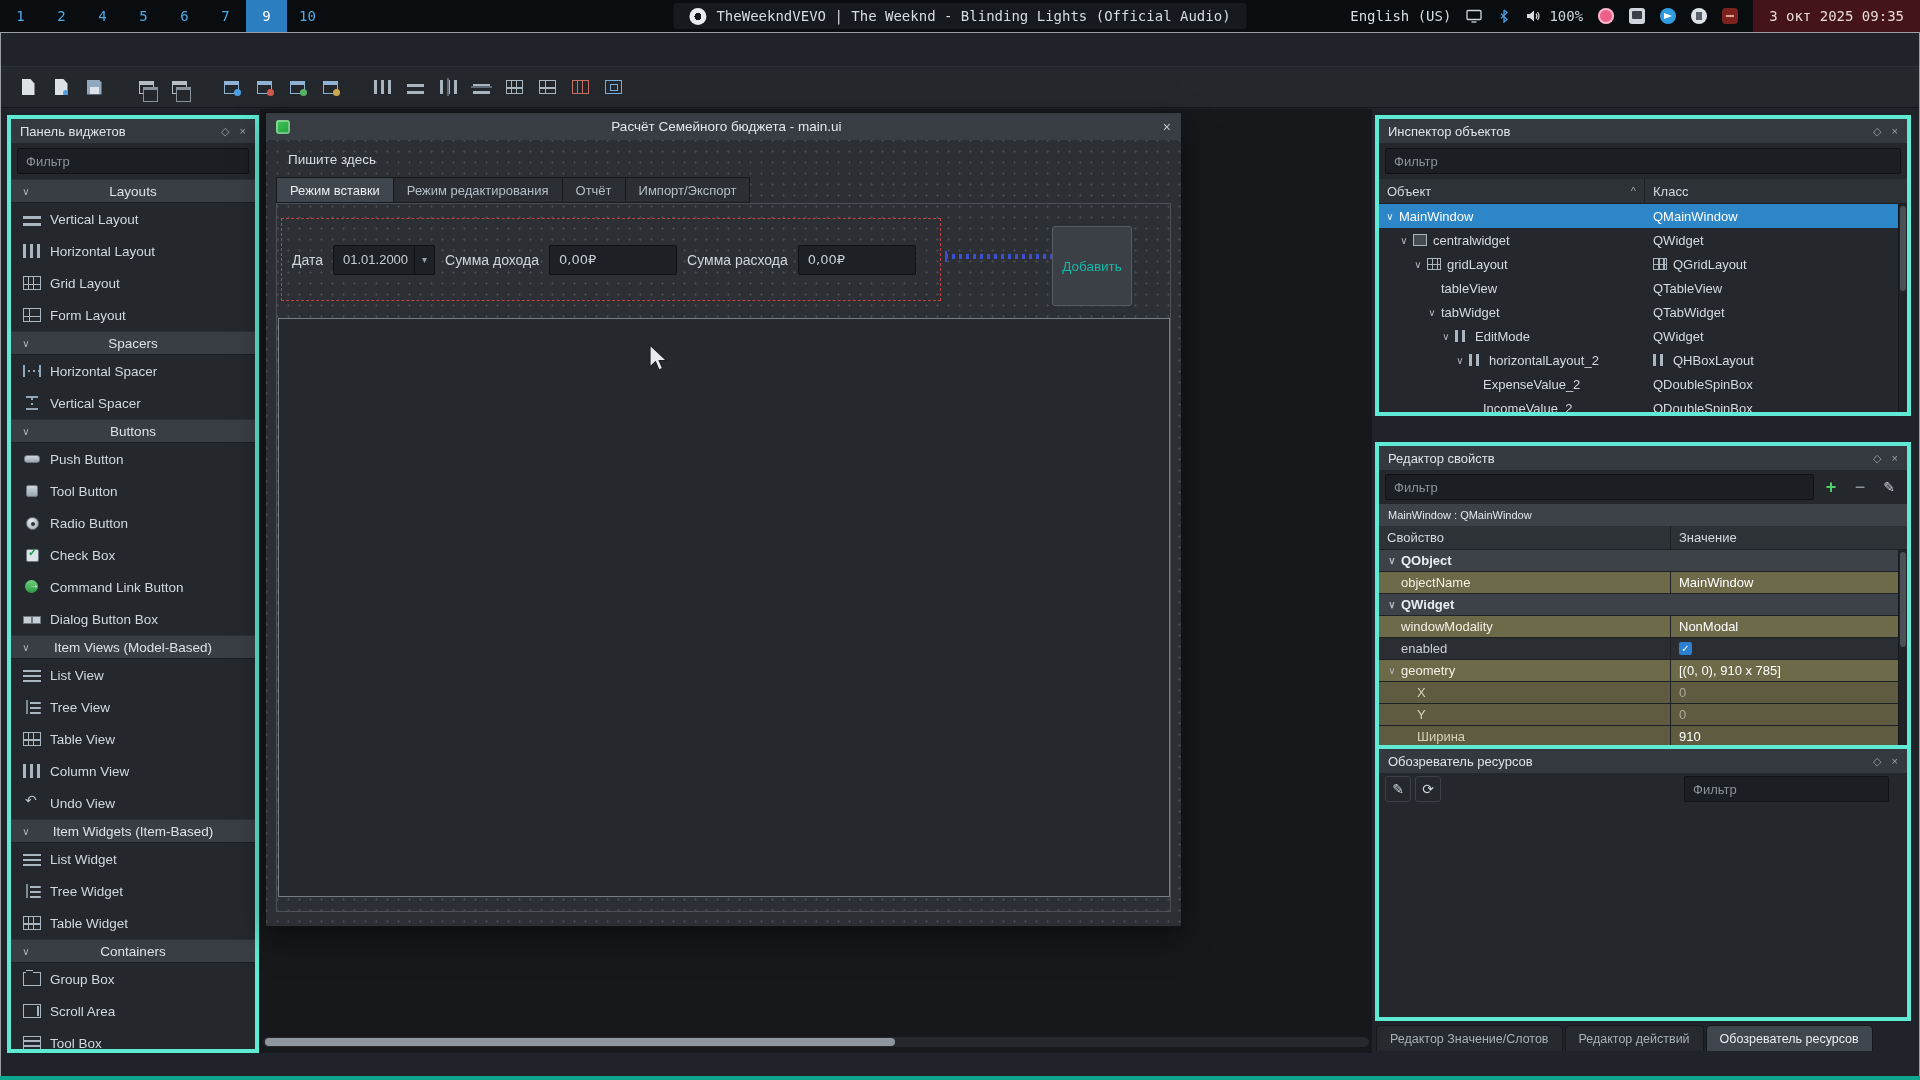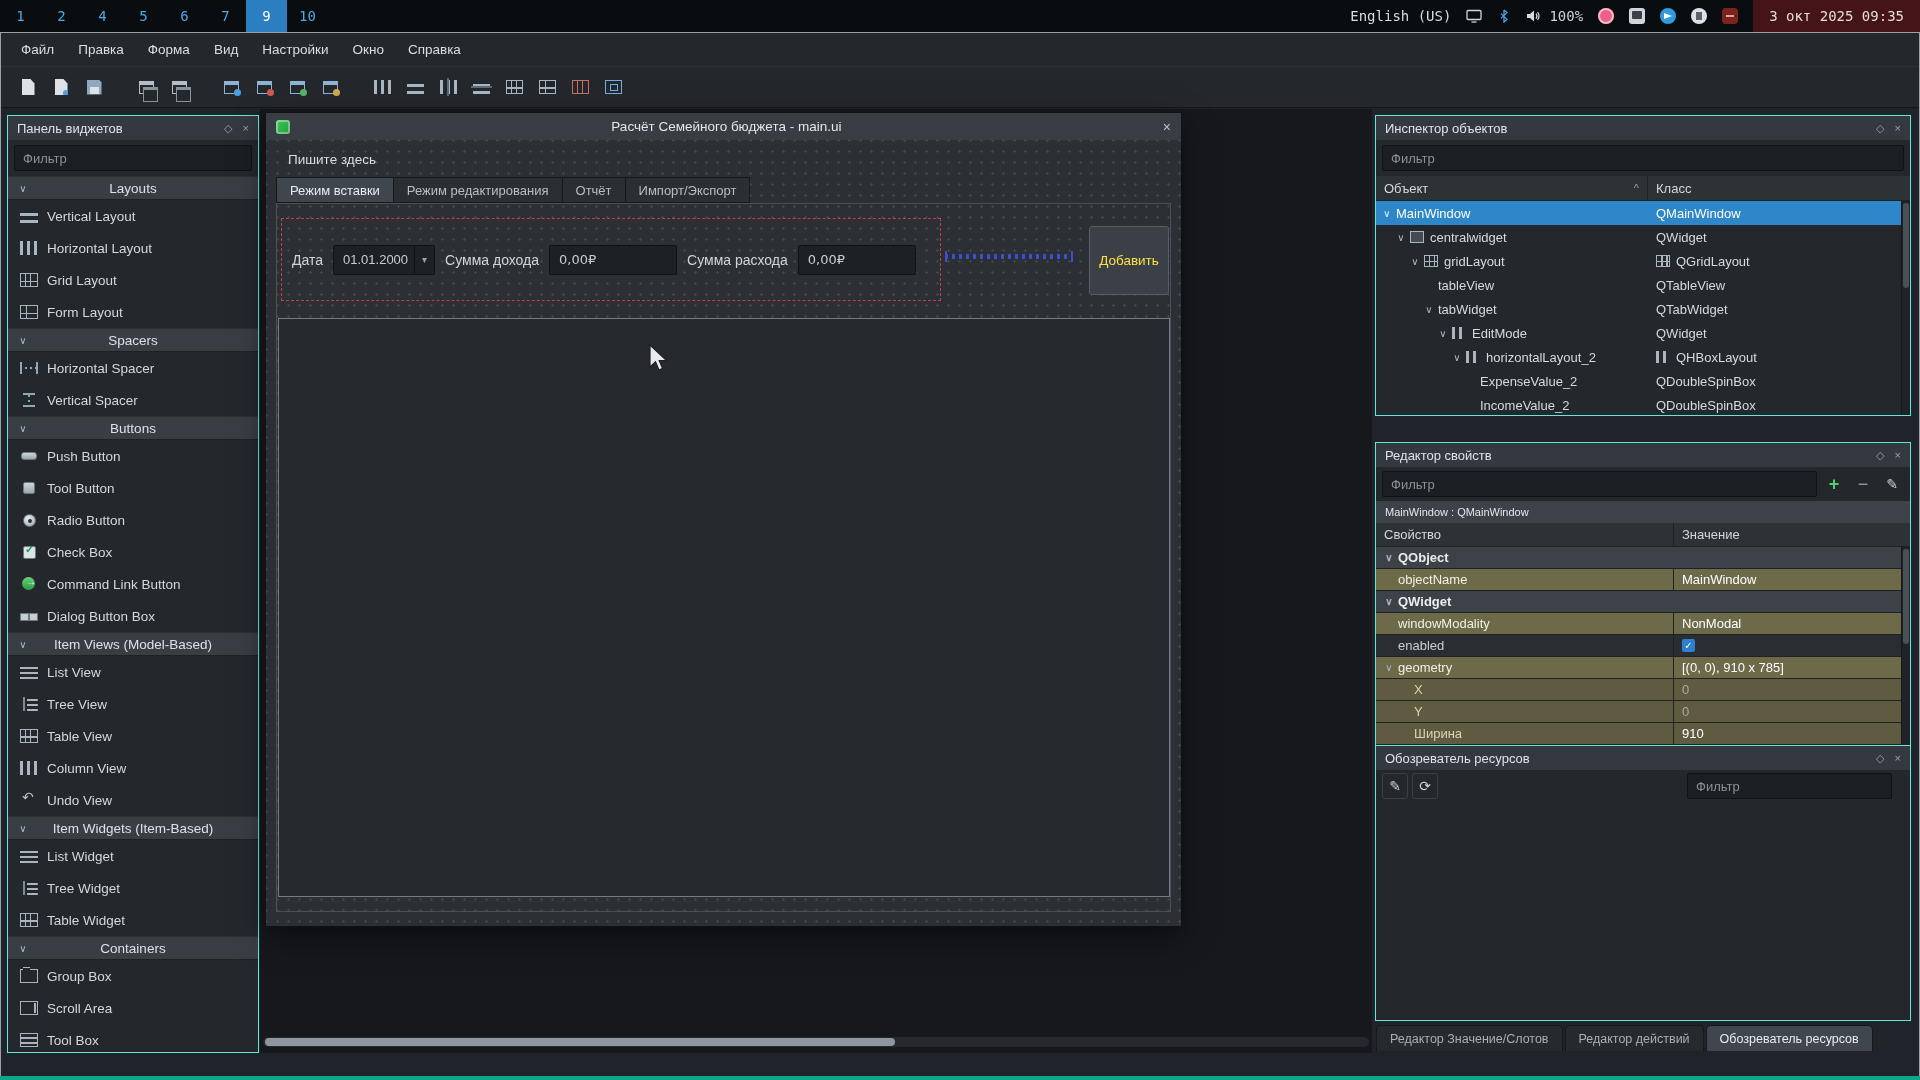--- a/index.html
+++ b/index.html
@@ -57,21 +57,21 @@
 .ic-splith::after{content:"";position:absolute;left:7px;top:-2px;bottom:-2px;width:2px;background:#5d6974}
 .ic-splitv{background:repeating-linear-gradient(0deg,#a9b6c0 0 3px,transparent 3px 7px)}
 .ic-splitv::after{content:"";position:absolute;top:6px;left:-2px;right:-2px;height:2px;background:#5d6974}
 .ic-gridq{border:1.5px solid #a9b6c0;background-image:linear-gradient(90deg,transparent 0 4px,#a9b6c0 4px 5.5px,transparent 5.5px 9px,#a9b6c0 9px 10.5px,transparent 10.5px),linear-gradient(0deg,transparent 0 4px,#a9b6c0 4px 5.5px,transparent 5.5px)}
 .ic-formq{border:1.5px solid #a9b6c0;background-image:linear-gradient(90deg,transparent 0 5px,#a9b6c0 5px 6.5px,transparent 6.5px),linear-gradient(0deg,transparent 0 4px,#a9b6c0 4px 5.5px,transparent 5.5px)}
 .ic-break{border:1.5px solid #c96f63;background-image:linear-gradient(90deg,transparent 0 4px,#c96f63 4px 5.5px,transparent 5.5px 9px,#c96f63 9px 10.5px,transparent 10.5px)}
 .ic-adjust{border:1.5px solid #74aede}
 .ic-adjust::after{content:"";position:absolute;left:4px;top:3px;width:6px;height:5px;border:1.5px solid #74aede}
 
 
-.panel{position:absolute;background:#24282d;border:1px solid #5eead4;display:flex;flex-direction:column;overflow:hidden}
+.panel{position:absolute;background:#24282d;border:4px solid #5eead4;display:flex;flex-direction:column;overflow:hidden}
 .ptitle{height:24px;background:#34393f;display:flex;align-items:center;padding:0 9px;color:#dde3e9;flex:0 0 auto;font-size:13px}
 .ptitle .sp{flex:1}
 .pticon{color:#9aa1a8;font-size:11px;margin-left:10px}
 .finput{margin:5px 6px;height:26px;background:#1b1e22;border:1px solid #101316;border-radius:2px;color:#c7cdd3;font-size:13px;padding:0 8px;font-family:inherit;flex:0 0 auto}
 .finput::placeholder{color:#8b929a}
 
 
 .wbox{left:7px;top:115px;width:252px;bottom:27px}
 .wblist{flex:1;overflow:hidden}
 .wsec{height:24px;background:#393e44;display:flex;align-items:center;justify-content:center;position:relative;color:#dbe1e7;font-size:13.5px;margin-top:0;border-top:1px solid #2c3136;border-bottom:1px solid #1d2125}
@@ -127,21 +127,21 @@
 .fpane{position:absolute;left:10px;top:63px;width:895px;height:709px;border:1px solid #4b5157}
 .redrect{position:absolute;left:4px;top:14px;width:660px;height:83px;border:1px dashed #c24040;display:flex;align-items:center;gap:10px;padding:0 10px}
 .flbl{font-size:14px;color:#ced4da;white-space:nowrap}
 .combo{position:relative;background:#1d2024;border:1px solid #0f1114;height:30px;display:flex;align-items:center;padding:0 26px 0 9px;font-size:13px;color:#c8ced4;border-radius:2px;flex:0 0 auto}
 .combo .arrow{position:absolute;right:0;top:0;bottom:0;width:20px;border-left:1px solid #0f1114;display:flex;align-items:center;justify-content:center;color:#98a0a8;font-size:10px}
 .spin{background:#1d2024;border:1px solid #0f1114;height:30px;display:flex;align-items:center;padding:0 9px;font-size:13px;color:#c8ced4;border-radius:2px;font-family:"DejaVu Sans",sans-serif;flex:0 0 auto}
 .spin.w1{width:128px}.spin.w2{width:118px}
 .spring{position:absolute;left:668px;top:50px;width:128px;height:5px;background:repeating-linear-gradient(90deg,#3b4fd0 0 3px,transparent 3px 7px)}
 .spring::before,.spring::after{content:"";position:absolute;top:-3px;width:2px;height:11px;background:#3b4fd0}
 .spring::before{left:0}.spring::after{right:0}
-.addbtn{position:absolute;left:812px;top:22px;width:80px;height:69px;background:#3a4046;border:1px solid #565d64;border-radius:3px;color:#fde047;font-size:13.5px;display:flex;align-items:center;justify-content:center}
+.addbtn{position:absolute;left:775px;top:22px;width:80px;height:80px;background:#3a4046;border:1px solid #565d64;border-radius:3px;color:#14b8a6;font-size:13.5px;display:flex;align-items:center;justify-content:center}
 .tview{position:absolute;left:1px;top:114px;width:892px;height:579px;border:1px solid #767d84;background:#25292d}
 
 
 .insp{left:1375px;top:115px;width:536px;height:301px}
 .ihdr{height:25px;display:flex;background:#2d3237;border-bottom:1px solid #1d2124;flex:0 0 auto;font-size:13px;color:#d3d9df}
 .ihc{display:flex;align-items:center;padding:0 8px}
 .ihc.obj{flex:1;border-right:1px solid #1d2124}
 .ihc.obj .sort{margin-left:auto;color:#9aa1a8;font-size:11px}
 .ihc.cls{width:262px}
 .irows{flex:1;overflow:hidden;position:relative}
@@ -208,20 +208,24 @@
     <div class="ws">
       <span class="wsn">1</span>
       <span class="wsn">2</span>
       <span class="wsn">4</span>
       <span class="wsn">5</span>
       <span class="wsn">6</span>
       <span class="wsn">7</span>
       <span class="wsn act">9</span>
       <span class="wsn">10</span>
     </div>
+    <div class="np">
+      <span class="disc"></span>
+      <span class="nptxt">TheWeekndVEVO | The Weeknd - Blinding Lights (Official Audio)</span>
+    </div>
     <div class="tray">
       <span class="kbd">English (US)</span>
       <span class="tico">
         <svg width="16" height="14" viewBox="0 0 16 14">
             <rect x="1" y="1.5" width="14" height="9" rx="1" fill="none" stroke="#cfd6dc" stroke-width="1.3"></rect>
             <path d="M5.5 13h5" stroke="#cfd6dc" stroke-width="1.3"></path>
           </svg>
       </span>
       <span class="tico">
         <svg width="14" height="14" viewBox="0 0 14 14">
@@ -240,29 +244,20 @@
       <span class="appico tg"></span>
       <span class="appico lite"></span>
       <span class="appico red"></span>
       <span class="clock">3 окт 2025 09:35</span>
     </div>
   </div>
 
   <div class="qtframe"></div>
   <div class="teal"></div>
 
-  <div class="menubar">
-    <span>Файл</span>
-    <span>Правка</span>
-    <span>Форма</span>
-    <span>Вид</span>
-    <span>Настройки</span>
-    <span>Окно</span>
-    <span>Справка</span>
-  </div>
 
   <div class="toolbar">
     <span class="tb">
         <span class="ti ti-doc"></span>
       </span>
     <span class="tb">
         <span class="ti ti-doc blue"></span>
       </span>
     <span class="tb">
         <span class="ti ti-save"></span>

